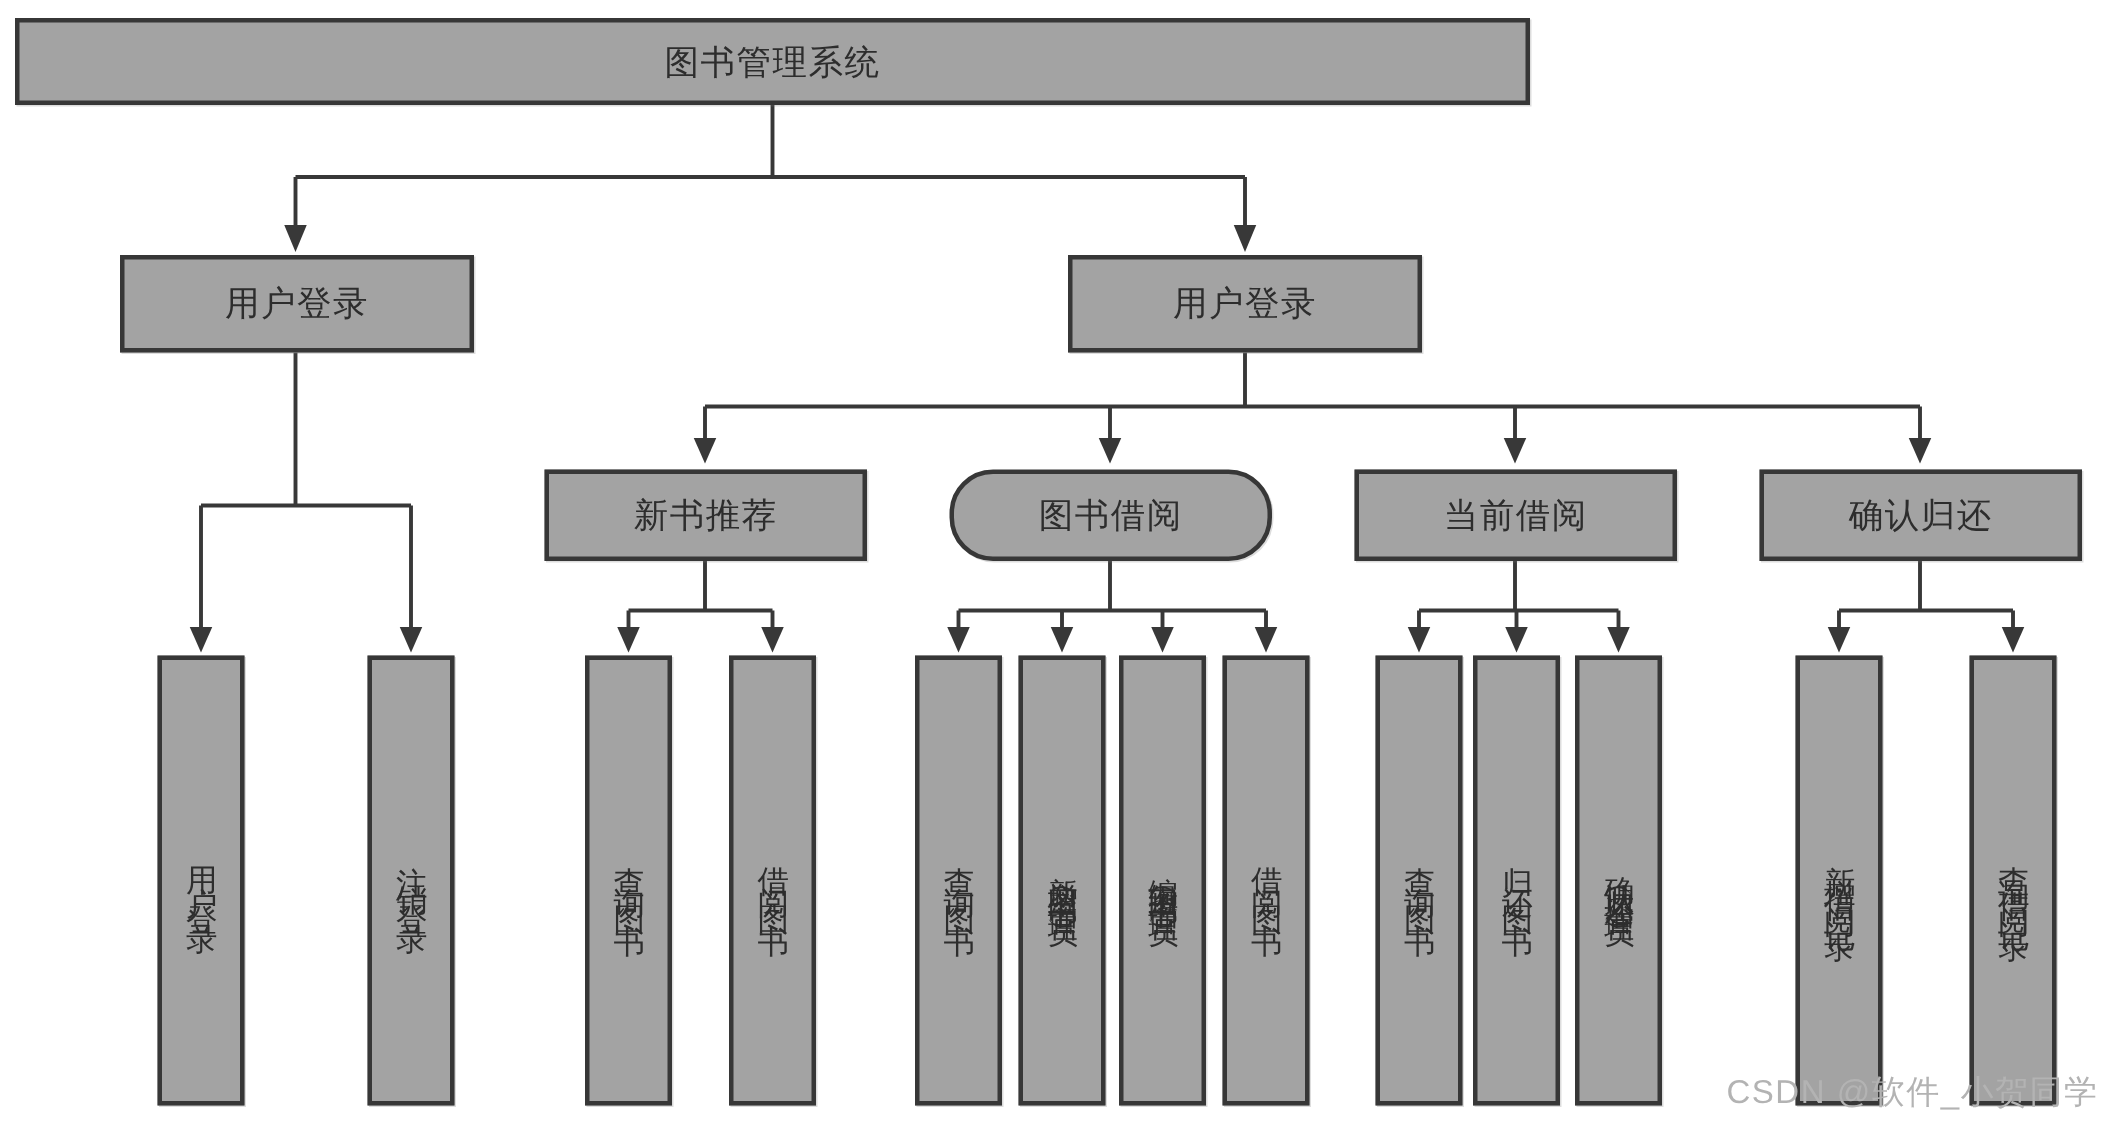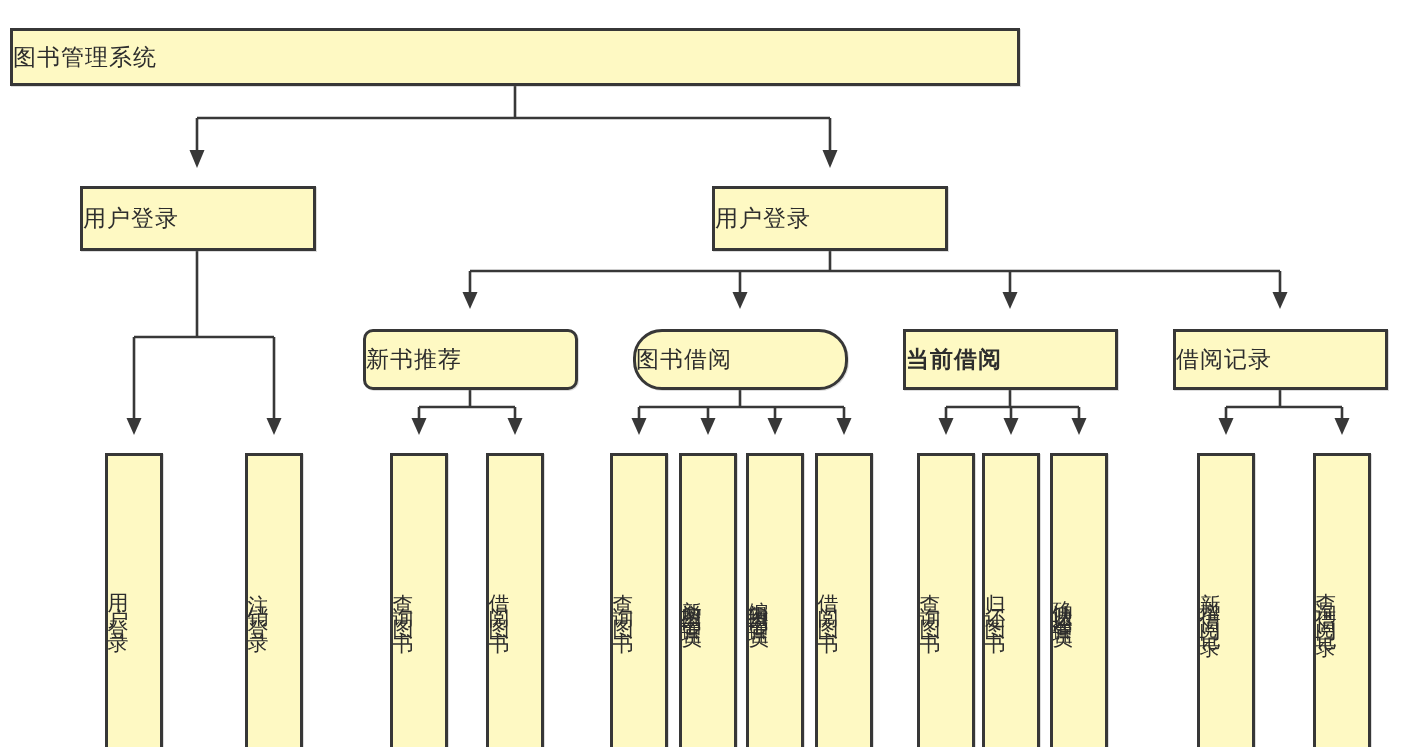--- a/index.html
+++ b/index.html
@@ -14,43 +14,42 @@
   }
   svg.connectors {
     position: absolute;
     left: 0; top: 0;
     width: 1405px; height: 747px;
     pointer-events: none;
   }
   .box {
     position: absolute;
     border: 3px solid #373737;
-    background: #fef9c3;
+    background: #a3a3a3;
     display: flex;
     align-items: center;
-    justify-content: flex-start;
+    justify-content: center;
     box-shadow: 1px 1px 0 rgba(120,120,120,0.25);
-    margin-top: 16px;
   }
   .h-label {
     font-size: 23px;
     letter-spacing: 1px;
     color: #2d2d2d;
     white-space: nowrap;
   }
   
   .root { left: 10px; top: 12px; width: 1010px; height: 58px; }
   
   .l2-a { left: 80px;  top: 170px; width: 236px; height: 65px; }
   .l2-b { left: 712px; top: 170px; width: 236px; height: 65px; }
   
   .l3 { top: 313px; width: 215px; height: 61px; }
-  .l3-1 { left: 363px; border-radius: 10px; }
+  .l3-1 { left: 363px; }
   .l3-2 { left: 633px; border-radius: 29px; }
-  .l3-3 { left: 903px; font-weight: bold; }
+  .l3-3 { left: 903px; }
   .l3-4 { left: 1173px; }
   
   .leaf { top: 437px; width: 58px; height: 300px; }
   .vtext {
     writing-mode: vertical-rl;
     text-orientation: mixed;
     font-size: 21px;
     line-height: 1;
     letter-spacing: 13px;
     color: #2d2d2d;
@@ -157,21 +156,21 @@
   <div class="box l3 l3-1">
     <span class="h-label">新书推荐</span>
   </div>
   <div class="box l3 l3-2">
     <span class="h-label">图书借阅</span>
   </div>
   <div class="box l3 l3-3">
     <span class="h-label">当前借阅</span>
   </div>
   <div class="box l3 l3-4">
-    <span class="h-label">借阅记录</span>
+    <span class="h-label">确认归还</span>
   </div>
 
   <div class="box leaf" style="left:105px">
     <span class="vtext">用户登录</span>
   </div>
   <div class="box leaf" style="left:245px">
     <span class="vtext">注销登录</span>
   </div>
 
   <div class="box leaf" style="left:390px">
@@ -204,14 +203,15 @@
     <span class="vtext long">确认归还（管理员）</span>
   </div>
 
   <div class="box leaf" style="left:1197px">
     <span class="vtext med">新增借阅记录</span>
   </div>
   <div class="box leaf" style="left:1313px">
     <span class="vtext med">查询借阅记录</span>
   </div>
 
+  <div class="watermark">CSDN @软件_小贺同学</div>
 
 </div>
 
 </body></html>

